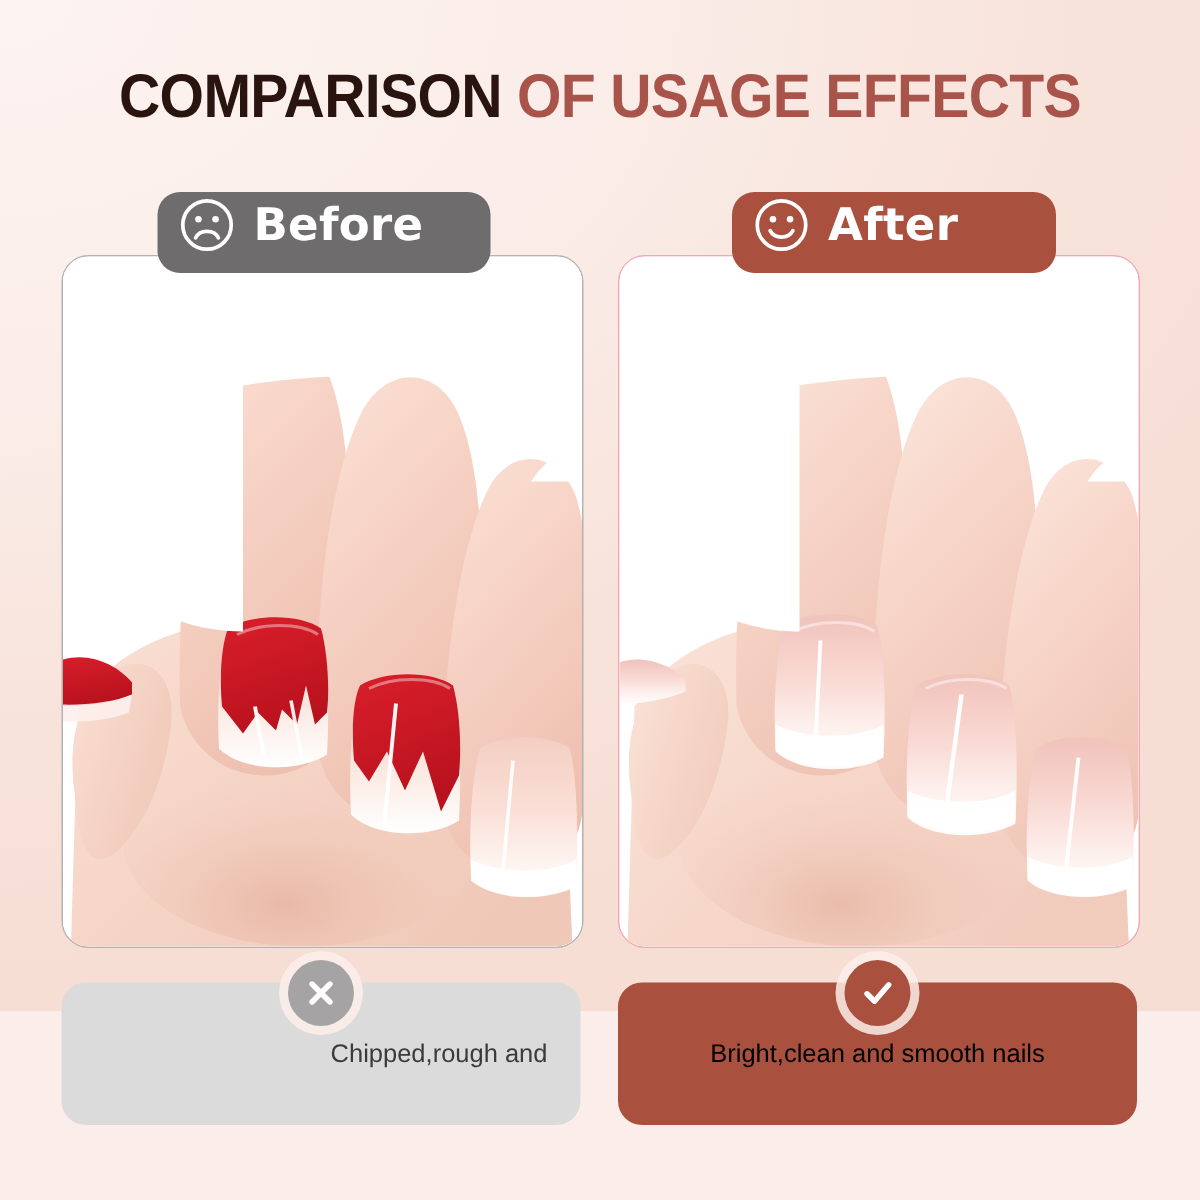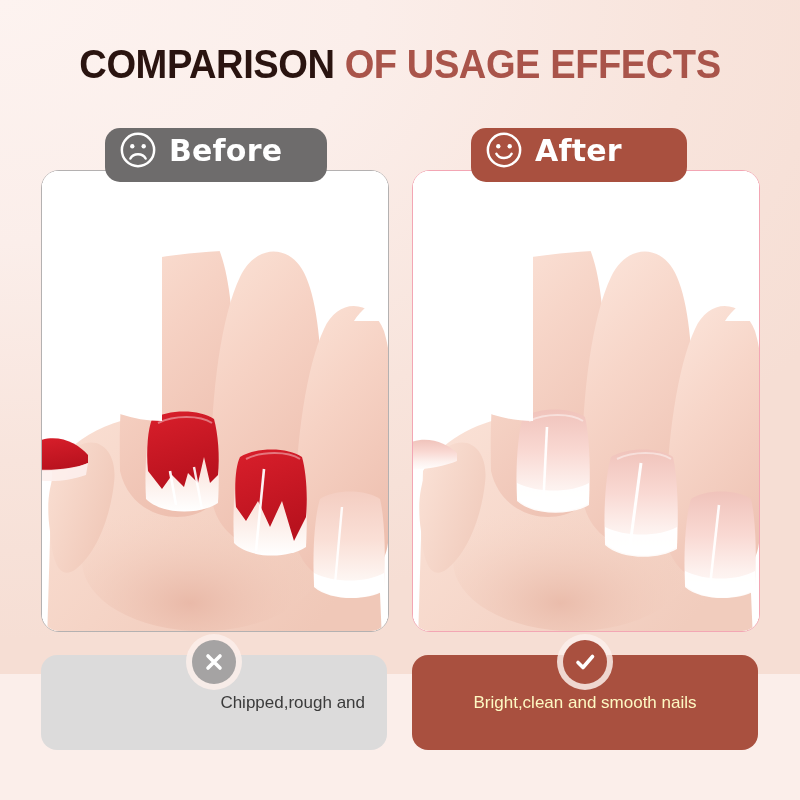--- a/index.html
+++ b/index.html
@@ -39,36 +39,36 @@
   
   .badge{
     position:absolute;top:128px;height:54px;
     border-radius:15px;
     display:flex;align-items:center;
     padding:0 26px 10px 14px;
     box-sizing:border-box;
     z-index:5;
   }
   .badge.left{left:105px;width:222px;background:#6e6c6c;}
-  .badge.right{left:471px;width:216px;background:#a9503f;}
+  .badge.right{left:488px;width:216px;background:#a9503f;}
   .badge .face{width:38px;height:38px;flex:0 0 38px;margin-right:12px;}
   .badge .lbl{
     color:#ffffff;font-size:30px;font-weight:700;letter-spacing:0.2px;
     font-family:"DejaVu Sans","Liberation Sans",sans-serif;
   }
   
   .caption{
     position:absolute;top:655px;width:346px;height:95px;
     border-radius:16px;
     display:flex;align-items:center;justify-content:center;
     text-align:center;box-sizing:border-box;padding:0 22px;
     font-size:17px;line-height:26px;
   }
   .caption.left{left:41px;background:#dcdbdb;color:#3b3b3b;justify-content:flex-end;}
-  .caption.right{left:412px;background:#a9503f;color:#fef9c3;}
+  .caption.right{left:412px;background:#a9503f;color:#000000;}
   .markcircle{
     position:absolute;top:640px;width:44px;height:44px;border-radius:50%;
     display:flex;align-items:center;justify-content:center;z-index:6;
     box-shadow:0 0 0 6px rgba(251,238,234,0.85);
   }
   .markcircle.left{left:192px;background:#a5a3a3;}
   .markcircle.right{left:563px;background:#a9503f;}
 </style>
 </head>
 <body>

